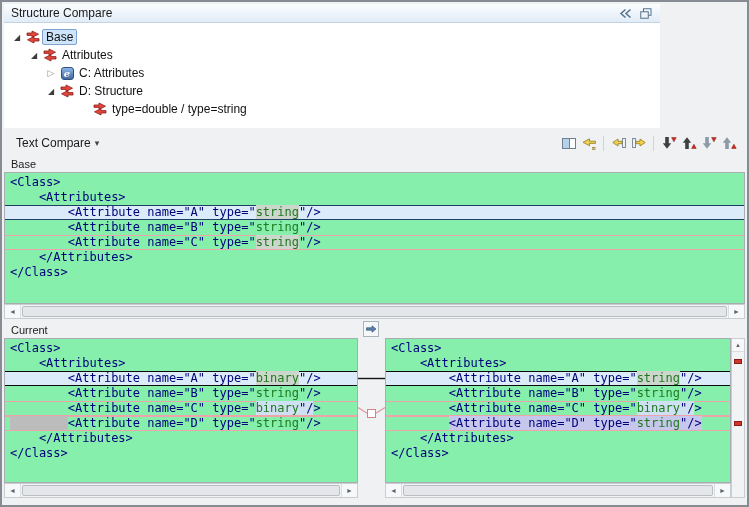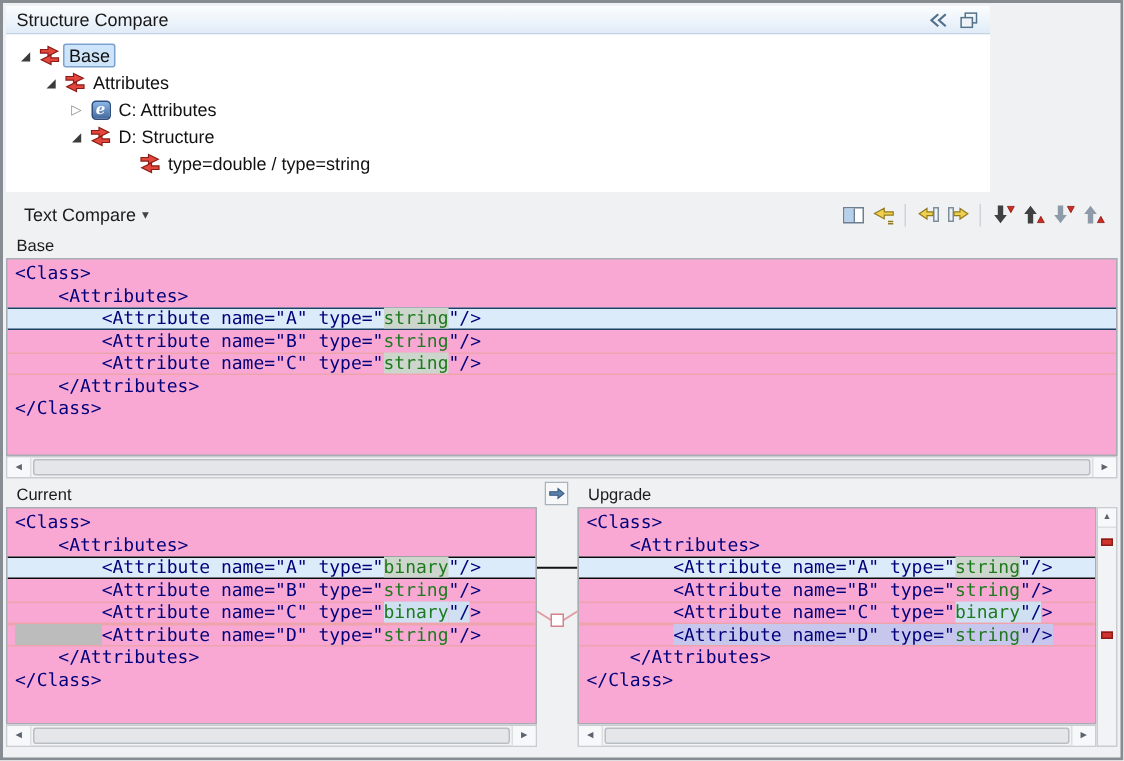--- a/index.html
+++ b/index.html
@@ -29,21 +29,21 @@
   .tc-icon{display:inline-flex;margin-right:5px;}
   .tc-title{font-size:12px;color:#1b1b1b;}
   .tc-caret{font-size:9px;color:#444;margin-left:4px;}
   .tc-buttons{margin-left:auto;display:flex;align-items:center;gap:1px;}
   .tb-btn{width:19px;height:19px;display:inline-flex;align-items:center;justify-content:center;border-radius:2px;}
   .tb-sep{width:1px;height:15px;background:#d0d4d8;margin:0 4px;}
 
   
   .pane{position:absolute;}
   .pane-label{height:17px;font-size:11px;color:#1b1b1b;padding:3px 0 0 7px;}
-  .code-area{position:absolute;left:0;right:0;background:#f9a8d4;border:1px solid #a7adb3;padding-top:2px;overflow:hidden;}
+  .code-area{position:absolute;left:0;right:0;background:#86efac;border:1px solid #a7adb3;padding-top:2px;overflow:hidden;}
   #base-pane{left:2px;top:153px;width:741px;height:164px;}
   #base-pane .code-area{top:17px;height:132px;}
   #base-pane .hscroll{top:149px;left:0;width:741px;}
   .bottom{left:2px;top:319px;width:690px;height:178px;}
   #current-pane{left:0;top:0;width:354px;height:177px;}
   #current-pane .code-area{top:17px;height:145px;}
   #current-pane .hscroll{top:162px;left:0;width:354px;}
   #upgrade-pane{left:381px;top:0;width:346px;height:177px;}
   #upgrade-pane .code-area{top:17px;height:145px;}
   #upgrade-pane .hscroll{top:162px;left:0;width:346px;}
@@ -258,21 +258,20 @@
           </svg></span>
       <svg class="conn-svg" width="27" height="145">
         <line x1="0" y1="40.5" x2="27" y2="40.5" stroke="#141414" stroke-width="1.4"></line>
         <line x1="0" y1="69.5" x2="9.5" y2="75.5" stroke="#e09aa2" stroke-width="1.2"></line>
         <line x1="17.5" y1="75.5" x2="27" y2="69.5" stroke="#e09aa2" stroke-width="1.2"></line>
         <rect x="9.5" y="71.5" width="8" height="8" fill="#ffffff" stroke="#d2848c"></rect>
       </svg>
     </div>
 
     <div class="pane" id="upgrade-pane">
-      <div class="pane-label">Upgrade</div>
       <div class="code-area">
           <div class="code-line"><span class="seg">&lt;Class&gt;</span></div>
           <div class="code-line"><span class="seg">    &lt;Attributes&gt;</span></div>
           <div class="code-line sel-black"><span class="seg">        &lt;Attribute name="A" type="</span><span class="seg val hl-gray">string</span><span class="seg">"/&gt;</span></div>
           <div class="code-line"><span class="seg">        &lt;Attribute name="B" type="</span><span class="seg val">string</span><span class="seg">"/&gt;</span></div>
           <div class="code-line diff-pink"><span class="seg">        &lt;Attribute name="C" type="</span><span class="seg val hl-blue">binary</span><span class="seg hl-blue">"/</span><span class="seg">&gt;</span></div>
           <div class="code-line diff-pink"><span class="seg">        </span><span class="seg hl-lav">&lt;Attribute name="D" type="</span><span class="seg val hl-lav">string</span><span class="seg hl-lav">"/&gt;</span></div>
           <div class="code-line"><span class="seg">    &lt;/Attributes&gt;</span></div>
           <div class="code-line"><span class="seg">&lt;/Class&gt;</span></div>
         </div>

